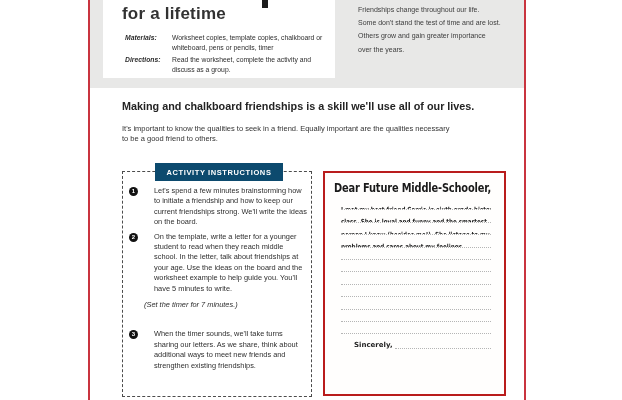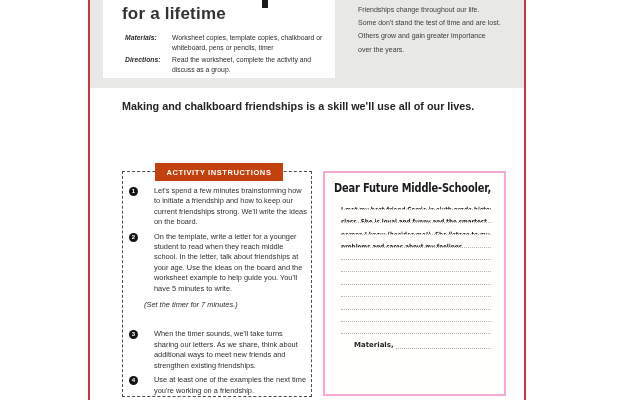--- a/index.html
+++ b/index.html
@@ -23,31 +23,31 @@
   #row-directions { left:22px; top:55px; }
 
   .intro-note { left:358px; top:3px; width:164px; font-size:7px; line-height:13.2px; color:#3c3c3c; }
   .intro-note div { white-space:nowrap; }
 
   .main-heading { left:122px; top:100px; font-size:10.8px; font-weight:700; color:#242424; white-space:nowrap; }
   .sub-note { left:122px; top:124px; font-size:7.5px; line-height:10px; color:#333; }
   .sub-note div { white-space:nowrap; }
 
   .dashed-box { left:122px; top:171px; width:190px; height:226px; border:1px dashed #4c4c4c; background:#fff; }
-  .activity-header { left:155px; top:163px; width:128px; height:18px; background:#c2410c; color:#fff;
+  .activity-header { left:155px; top:163px; width:128px; height:18px; background:#0c4a6e; color:#fff;
     font-size:7.5px; font-weight:700; letter-spacing:.6px; display:flex; align-items:center; justify-content:center; white-space:nowrap; }
 
   .steps { left:129px; top:186px; width:178px; }
   .step { display:flex; gap:16px; margin-bottom:4px; }
   .badge { width:9px; height:9px; border-radius:50%; background:#121212; color:#fff; font-size:6px; line-height:9px;
     text-align:center; font-weight:700; flex:none; margin-top:1px; }
   .step-text { font-size:7.4px; line-height:10.4px; color:#2e2e2e; width:170px; }
   .timer-note { font-size:7.4px; line-height:10.4px; color:#2e2e2e; font-style:italic; margin:6px 0 19px 15px; }
 
-  .letter-card { left:323px; top:171px; width:183px; height:225px; border:2px solid #f9a8d4; background:#fffefd; }
+  .letter-card { left:323px; top:171px; width:183px; height:225px; border:2px solid #b91c1c; background:#fffefd; }
   .salutation { margin:8px 0 3px 9px; font-family:"DejaVu Sans", sans-serif; font-weight:700; font-size:12px;
     color:#1a1a1a; white-space:nowrap; }
   .salutation span { display:inline-block; transform:scaleX(.82); transform-origin:left center; letter-spacing:-.2px; }
   .letter-lines { margin:2px 13px 0 16px; }
   .letter-line { height:12.4px; border-bottom:1px dotted #b5b5b5; overflow:hidden; white-space:nowrap; }
   .letter-line span { display:inline-block; transform:scaleX(.8); transform-origin:left bottom;
     font-family:"DejaVu Sans", sans-serif; font-weight:700; font-size:7px; line-height:12px; color:#1f1f1f; }
   .sincerely-row { display:flex; align-items:flex-end; margin:6px 13px 0 29px; }
   .sincerely-label { font-family:"DejaVu Sans", sans-serif; font-weight:700; font-size:7px; color:#1f1f1f; flex:none; }
   .sincerely-line { flex:1; border-bottom:1px dotted #b5b5b5; height:9px; margin-left:2px; }
@@ -78,41 +78,41 @@
 
   <div class="abs intro-note">
     <div>Friendships change throughout our life.</div>
     <div>Some don't stand the test of time and are lost.</div>
     <div>Others grow and gain greater importance</div>
     <div>over the years.</div>
   </div>
 
   <div class="abs main-heading">Making and chalkboard friendships is a skill we'll use all of our lives.</div>
 
+  <div class="abs sub-note">
+    <div>It's important to know the qualities to seek in a friend. Equally important are the qualities necessary</div>
+    <div>to be a good friend to others.</div>
+  </div>
 
   <div class="abs dashed-box"></div>
   <div class="abs activity-header">ACTIVITY INSTRUCTIONS</div>
 
   <div class="abs steps">
     <div class="step">
       <div class="badge">1</div>
       <div class="step-text">Let's spend a few minutes brainstorming how to initiate a friendship and how to keep our current friendships strong. We'll write the ideas on the board.</div>
     </div>
     <div class="step">
       <div class="badge">2</div>
       <div class="step-text">On the template, write a letter for a younger student to read when they reach middle school. In the letter, talk about friendships at your age. Use the ideas on the board and the worksheet example to help guide you. You'll have 5 minutes to write.</div>
     </div>
     <div class="timer-note">(Set the timer for 7 minutes.)</div>
     <div class="step">
       <div class="badge">3</div>
       <div class="step-text">When the timer sounds, we'll take turns sharing our letters. As we share, think about additional ways to meet new friends and strengthen existing friendships.</div>
-    </div>
-    <div class="step">
-      <div class="badge">4</div>
-      <div class="step-text">Use at least one of the examples the next time you're working on a friendship.</div>
     </div>
   </div>
 
   <div class="abs letter-card">
     <div class="salutation">
       <span>Dear Future Middle-Schooler,</span>
     </div>
     <div class="letter-lines">
       <div class="letter-line"><span>I met my best friend Carrie in sixth grade history</span></div>
       <div class="letter-line"><span>class. She is loyal and funny and the smartest</span></div>
@@ -120,18 +120,18 @@
       <div class="letter-line"><span>problems and cares about my feelings...</span></div>
       <div class="letter-line"></div>
       <div class="letter-line"></div>
       <div class="letter-line"></div>
       <div class="letter-line"></div>
       <div class="letter-line"></div>
       <div class="letter-line"></div>
       <div class="letter-line"></div>
     </div>
     <div class="sincerely-row">
-      <div class="sincerely-label">Materials,</div>
+      <div class="sincerely-label">Sincerely,</div>
       <div class="sincerely-line"></div>
     </div>
   </div>
 
 </div>
 
 </body></html>

